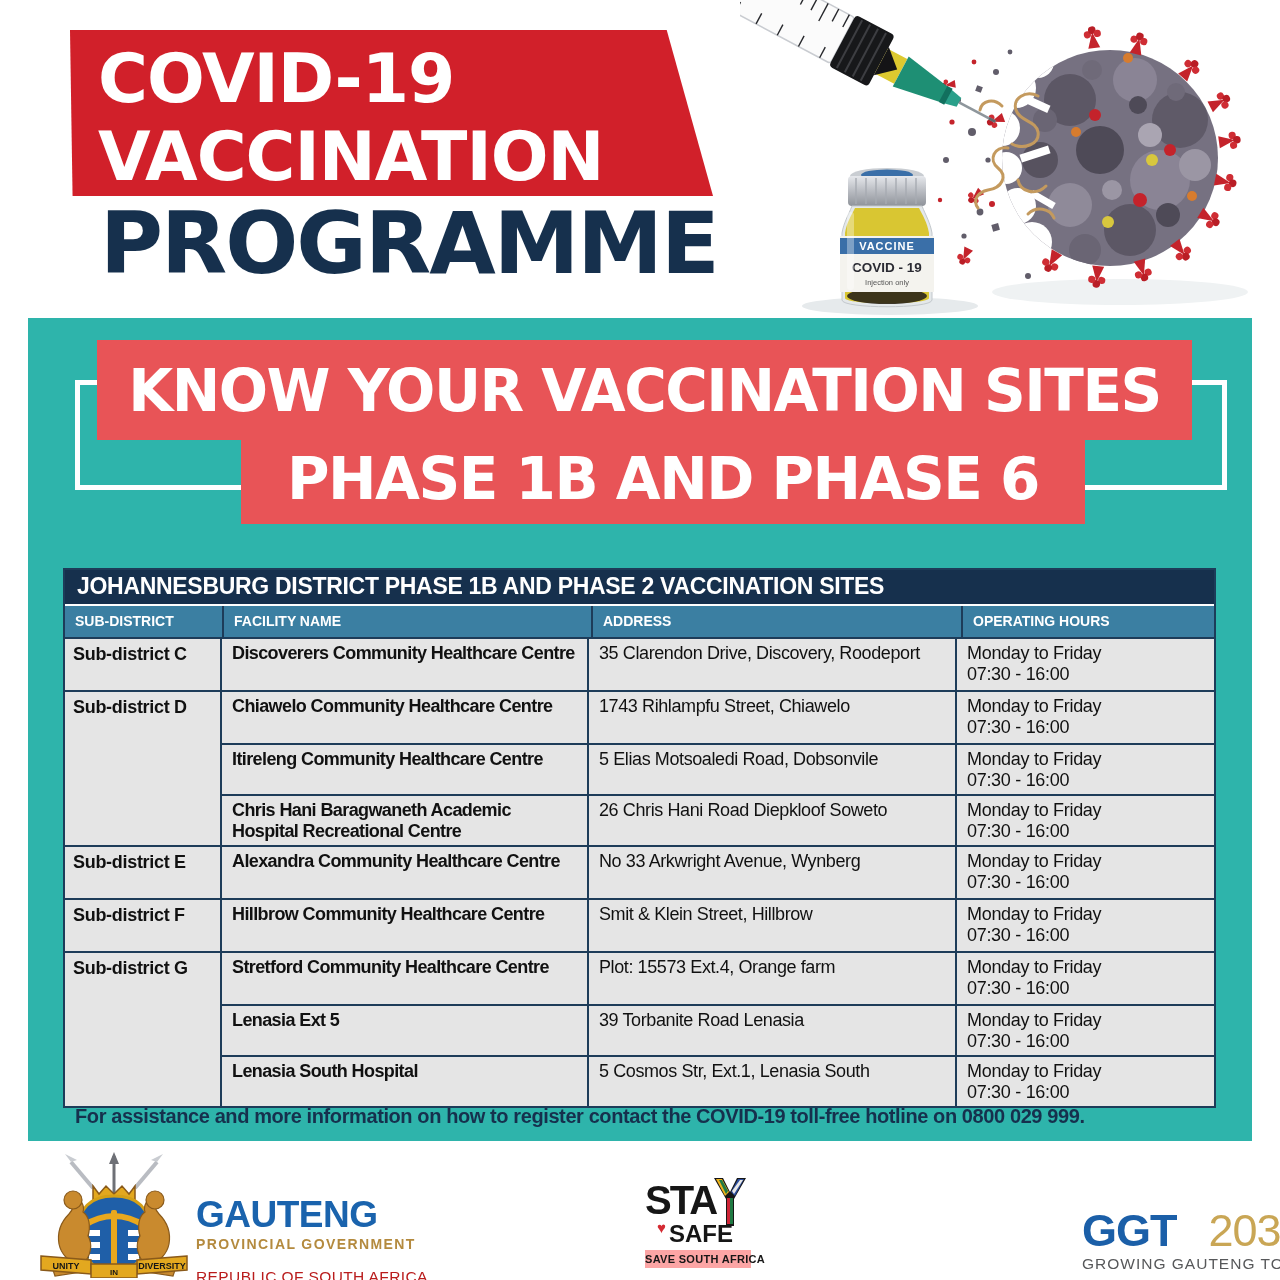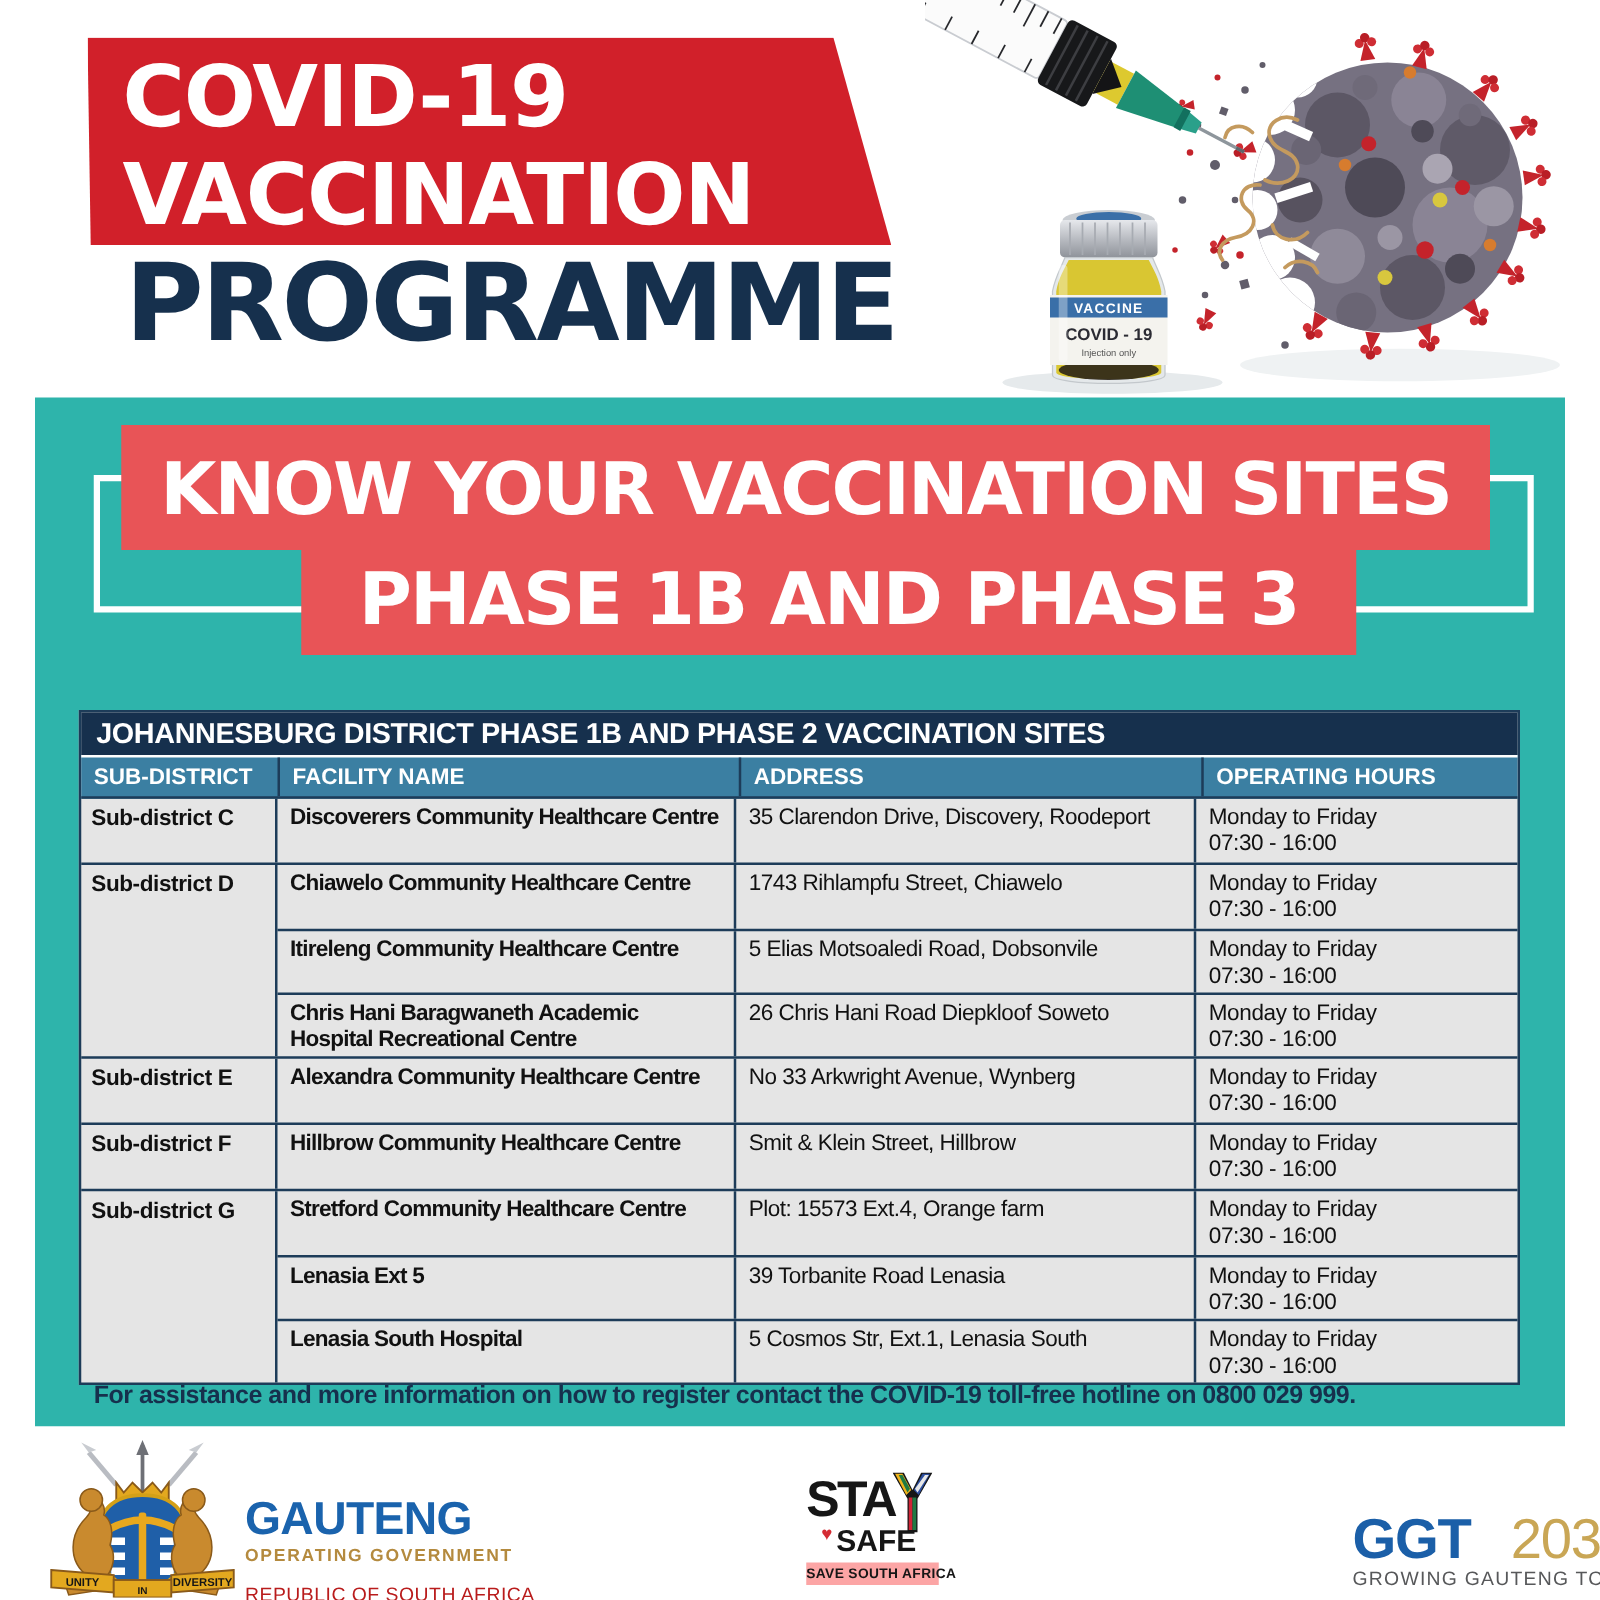--- a/index.html
+++ b/index.html
@@ -22,21 +22,21 @@
   .b1,.b2{position:absolute;background:#e85457;color:#fff;text-align:center;
           font-family:"DejaVu Sans",sans-serif;font-weight:800;letter-spacing:-1.5px;white-space:nowrap;}
   .b1{left:97px;top:340px;width:1095px;height:100px;font-size:58px;line-height:102px;}
   .b2{left:241px;top:440px;width:844px;height:84px;font-size:58px;line-height:78px;}
 
   
   .vax-table{position:absolute;left:63px;top:568px;width:1153px;border:2px solid #1d3c59;background:#e5e5e5;}
   .tbl-title{background:#16304d;color:#fff;font-weight:700;font-size:23px;letter-spacing:-0.3px;
              padding:4px 12px 5px;line-height:25px;white-space:nowrap;}
   .tbl-header{display:flex;background:#3b7fa2;border-top:2px solid #fff;border-bottom:2px solid #1d3c59;}
-  .hc{color:#fff;font-weight:700;font-size:18px;padding:4px 10px 5px;line-height:22px;}
+  .hc{color:#fff;font-weight:700;font-size:14px;padding:4px 10px 5px;line-height:22px;}
   .hc1{width:157px;}.hc2{width:369px;border-left:2px solid #1d3c59;}
   .hc3{width:370px;border-left:2px solid #1d3c59;}.hc4{flex:1;border-left:2px solid #1d3c59;}
   .grp{display:flex;border-top:2px solid #1d3c59;}
   .grp:first-child{border-top:none;}
   .grp-sub{width:157px;padding:5px 6px 4px 8px;font-weight:700;font-size:18px;line-height:21px;
            border-right:2px solid #1d3c59;letter-spacing:-0.3px;}
   .grp-rows{flex:1;display:flex;flex-direction:column;}
   .trow{display:flex;border-top:2px solid #1d3c59;min-height:51px;flex:1;}
   .trow:first-child{border-top:none;}
   .c-fac{width:367px;padding:4px 8px 3px 10px;font-weight:700;font-size:18px;line-height:21px;
@@ -251,21 +251,21 @@
     <text x="147" y="250" text-anchor="middle" font-size="11" font-weight="bold" fill="#fff" letter-spacing="1" data-name="vial-brand-label">VACCINE</text>
     <text x="147" y="272" text-anchor="middle" font-size="13.5" font-weight="bold" fill="#2b2b33" data-name="vial-name-label">COVID - 19</text>
     <text x="147" y="285" text-anchor="middle" font-size="7.5" fill="#555" data-name="vial-sub-label">Injection only</text>
     <rect x="107" y="212" width="7" height="78" rx="3" fill="#ffffff" opacity="0.35"></rect>
   </g>
 </svg>
 
 <div class="teal" data-name="teal-panel"></div>
 <div class="frame" data-name="banner-outline-frame"></div>
 <div class="b1" data-name="banner-line1">KNOW YOUR VACCINATION SITES</div>
-<div class="b2" data-name="banner-line2">PHASE 1B AND PHASE 3</div>
+<div class="b2" data-name="banner-line2">PHASE 1B AND PHASE 6</div>
 
 <div class="vax-table" data-name="vaccination-sites-table">
   <div class="tbl-title" data-name="table-title">JOHANNESBURG DISTRICT PHASE 1B AND PHASE 2 VACCINATION SITES</div>
   <div class="tbl-header" data-name="table-header-row">
     <div class="hc hc1" data-name="column-header-sub-district">SUB-DISTRICT</div>
     <div class="hc hc2" data-name="column-header-facility">FACILITY NAME</div>
     <div class="hc hc3" data-name="column-header-address">ADDRESS</div>
     <div class="hc hc4" data-name="column-header-hours">OPERATING HOURS</div>
   </div>
   <div class="tbl-body" data-name="table-body">
@@ -412,21 +412,21 @@
   <path d="M8,104 L58,108 L58,122 L8,118 Z" fill="#e3a81f" stroke="#8a5a1a" stroke-width="1.5"></path>
   <path d="M154,104 L104,108 L104,122 L154,118 Z" fill="#e3a81f" stroke="#8a5a1a" stroke-width="1.5"></path>
   <rect x="58" y="112" width="46" height="14" fill="#e3a81f" stroke="#8a5a1a" stroke-width="1.5"></rect>
   <text x="33" y="117" text-anchor="middle" font-size="9" font-weight="bold" fill="#161616" data-name="motto-unity">UNITY</text>
   <text x="81" y="123" text-anchor="middle" font-size="8" font-weight="bold" fill="#161616" data-name="motto-in">IN</text>
   <text x="129" y="117" text-anchor="middle" font-size="9" font-weight="bold" fill="#161616" data-name="motto-diversity">DIVERSITY</text>
 </svg>
 
 <div class="gau" data-name="gauteng-logo-text">
   <div class="gau-n" data-name="gauteng-name">GAUTENG</div>
-  <div class="gau-2" data-name="gauteng-line2">OPERATING GOVERNMENT</div>
+  <div class="gau-2" data-name="gauteng-line2">PROVINCIAL GOVERNMENT</div>
   <div class="gau-3" data-name="gauteng-line3">REPUBLIC OF SOUTH AFRICA</div>
 </div>
 
 <div class="ss" data-name="stay-safe-logo">
   <div class="ss-r1">
     <span class="ss-sta" data-name="stay-safe-word1">STA</span>
     <svg width="32" height="48" viewBox="0 0 32 48" style="margin-left:-2px" data-name="flag-y-icon">
       <polygon points="0,0 9,0 16,14 23,0 32,0 20,21 20,48 12,48 12,21" fill="#161616"></polygon>
       <polygon points="2,1 8,1 15,14 11,18" fill="#f0b31c"></polygon>
       <polygon points="24,1 30,1 21,18 17,14" fill="#2c4e9e"></polygon>

